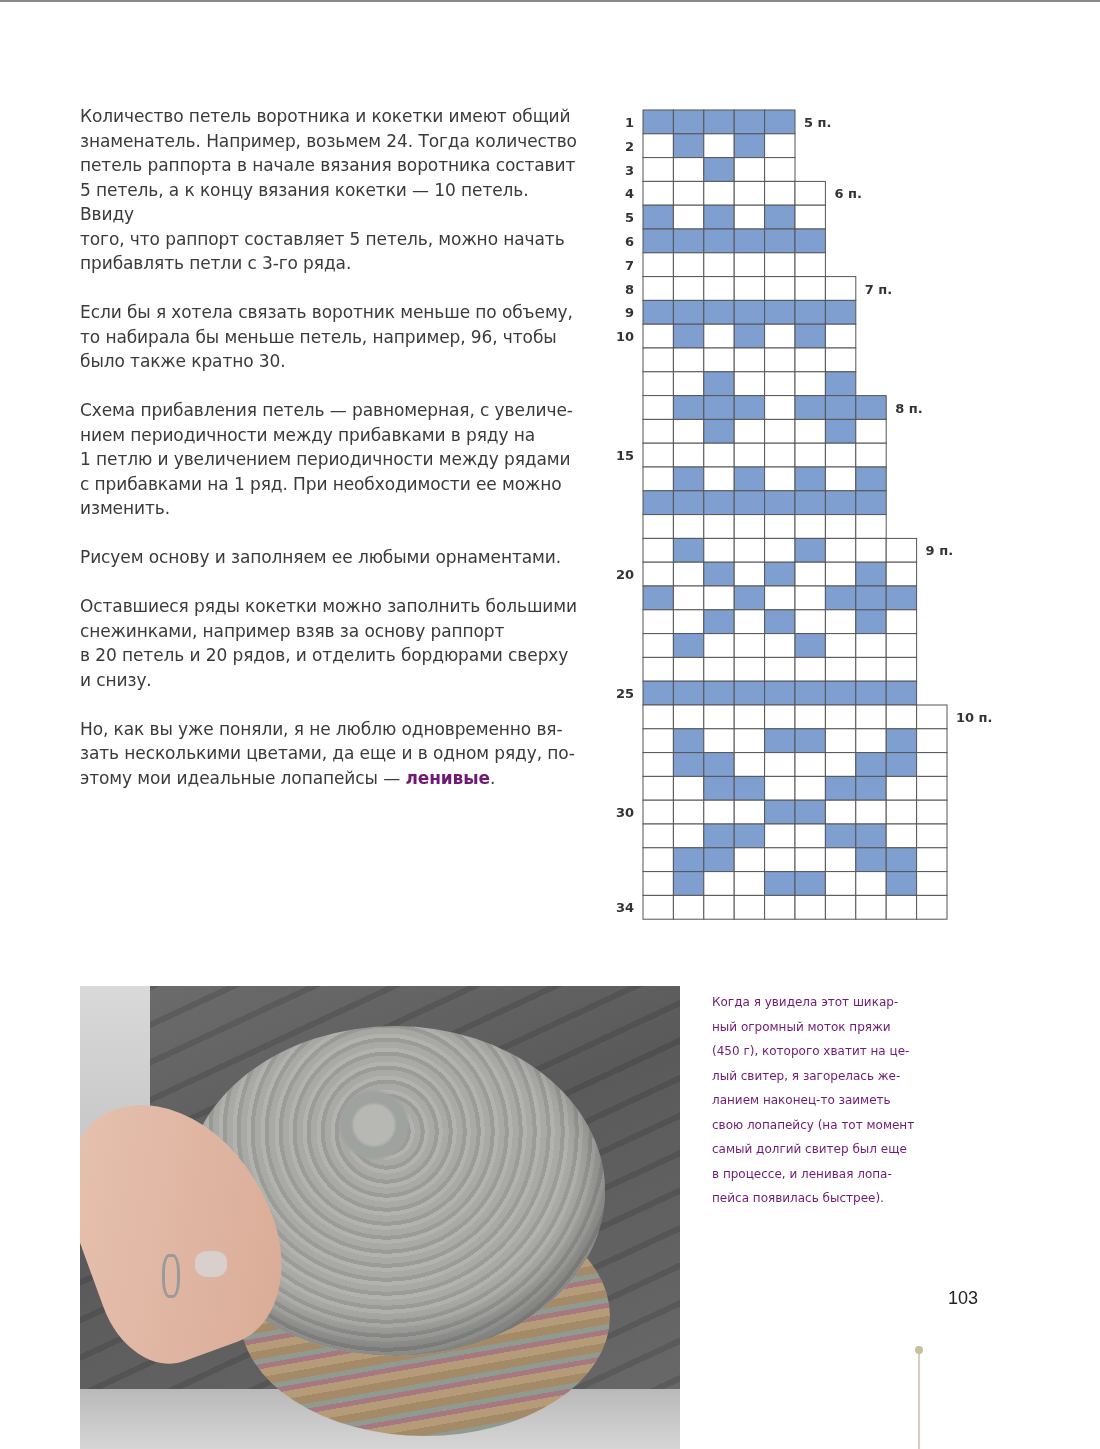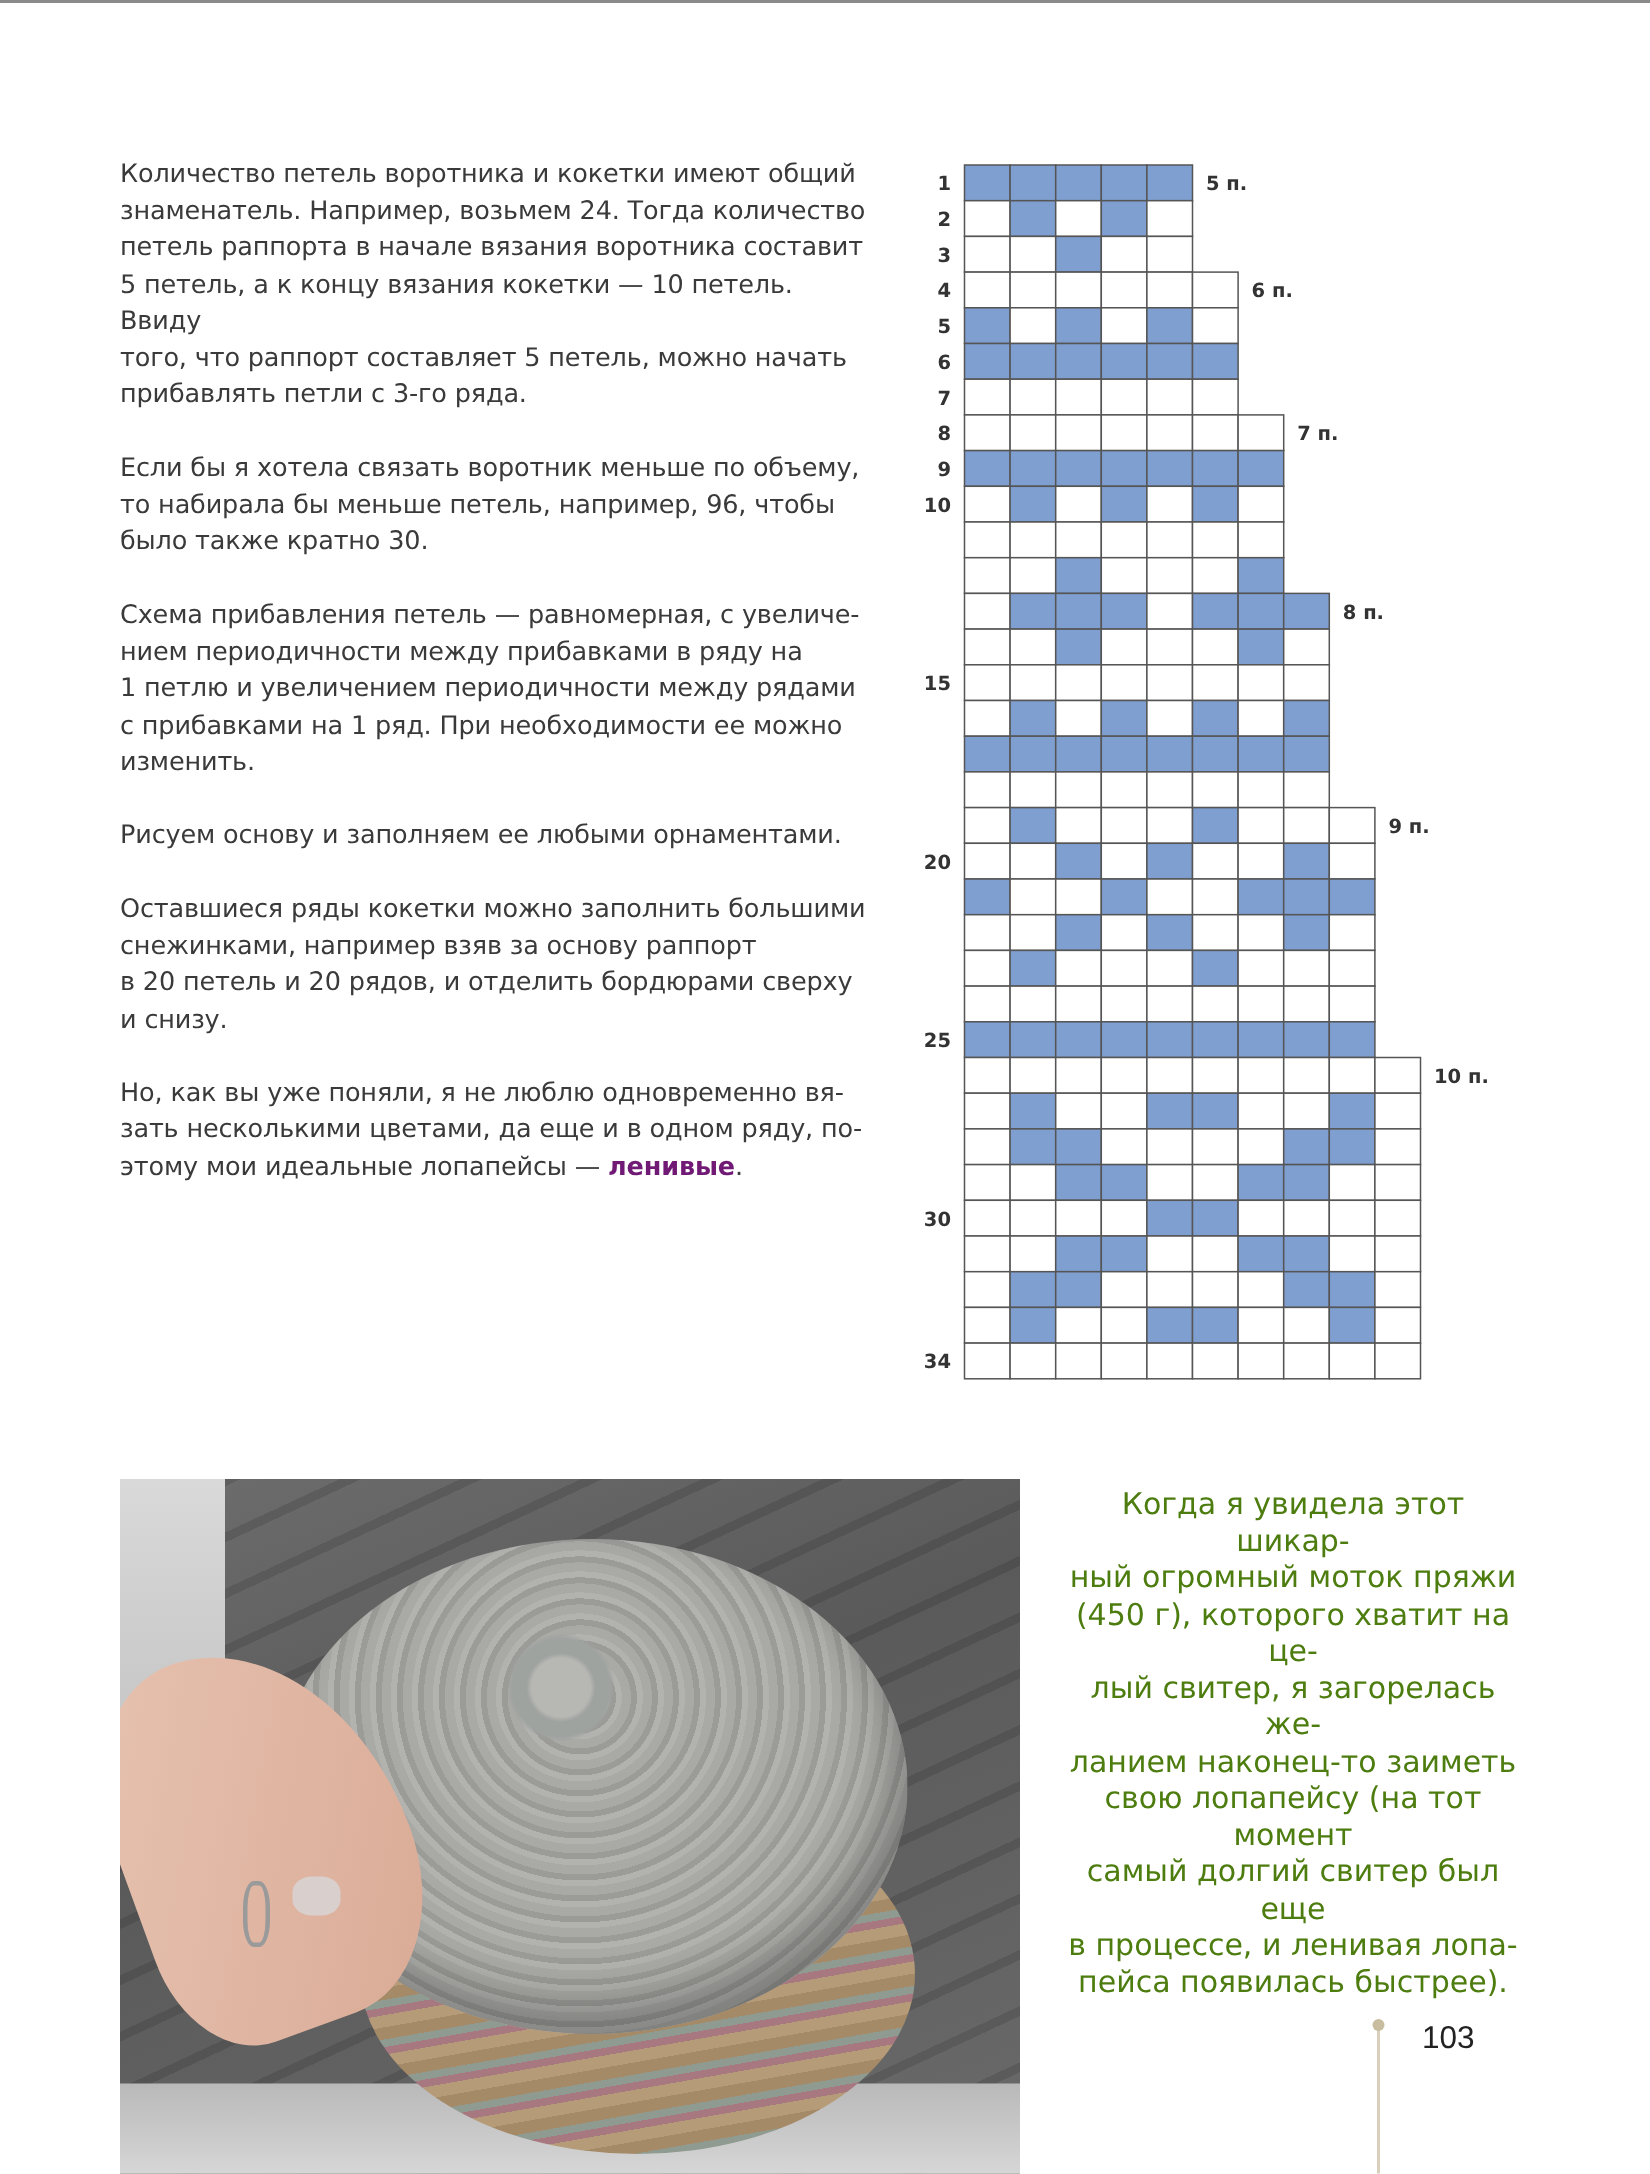--- a/index.html
+++ b/index.html
@@ -65,30 +65,29 @@
     position: absolute; left: 115px; top: 265px; width: 32px; height: 26px;
     background: #d9cfcd; border-radius: 40%;
   }
   .ring {
     position: absolute; left: 82px; top: 268px; width: 12px; height: 38px;
     border: 3px solid #9a9a9a; border-radius: 40%;
   }
 
   .right-text {
     position: absolute; left: 712px; top: 990px; width: 300px;
-    font-size: 20px; line-height: 24.5px; color: #4d7c0f;
+    font-size: 12px; line-height: 24.5px; color: #701a75;
     white-space: pre-line;
-    text-align: center;
   }
 
   .page-line { position: absolute; left: 918px; top: 1352px; width: 2px; height: 97px; background: #d8cfbd; }
   .page-dot { position: absolute; left: 915px; top: 1346px; width: 8px; height: 8px; border-radius: 50%; background: #c9bd9f; }
   .page-number {
-    position: absolute; left: 948px; top: 1347px;
-    font-family: "Liberation Sans", sans-serif; font-size: 21px; color: #222;
+    position: absolute; left: 948px; top: 1288px;
+    font-family: "Liberation Sans", sans-serif; font-size: 18px; color: #222;
   }
 </style>
 </head>
 <body>
 
 <div class="topline"></div>
 
 <div class="left-col">
   <p>Количество петель воротника и кокетки имеют общий
 знаменатель. Например, возьмем 24. Тогда количество

